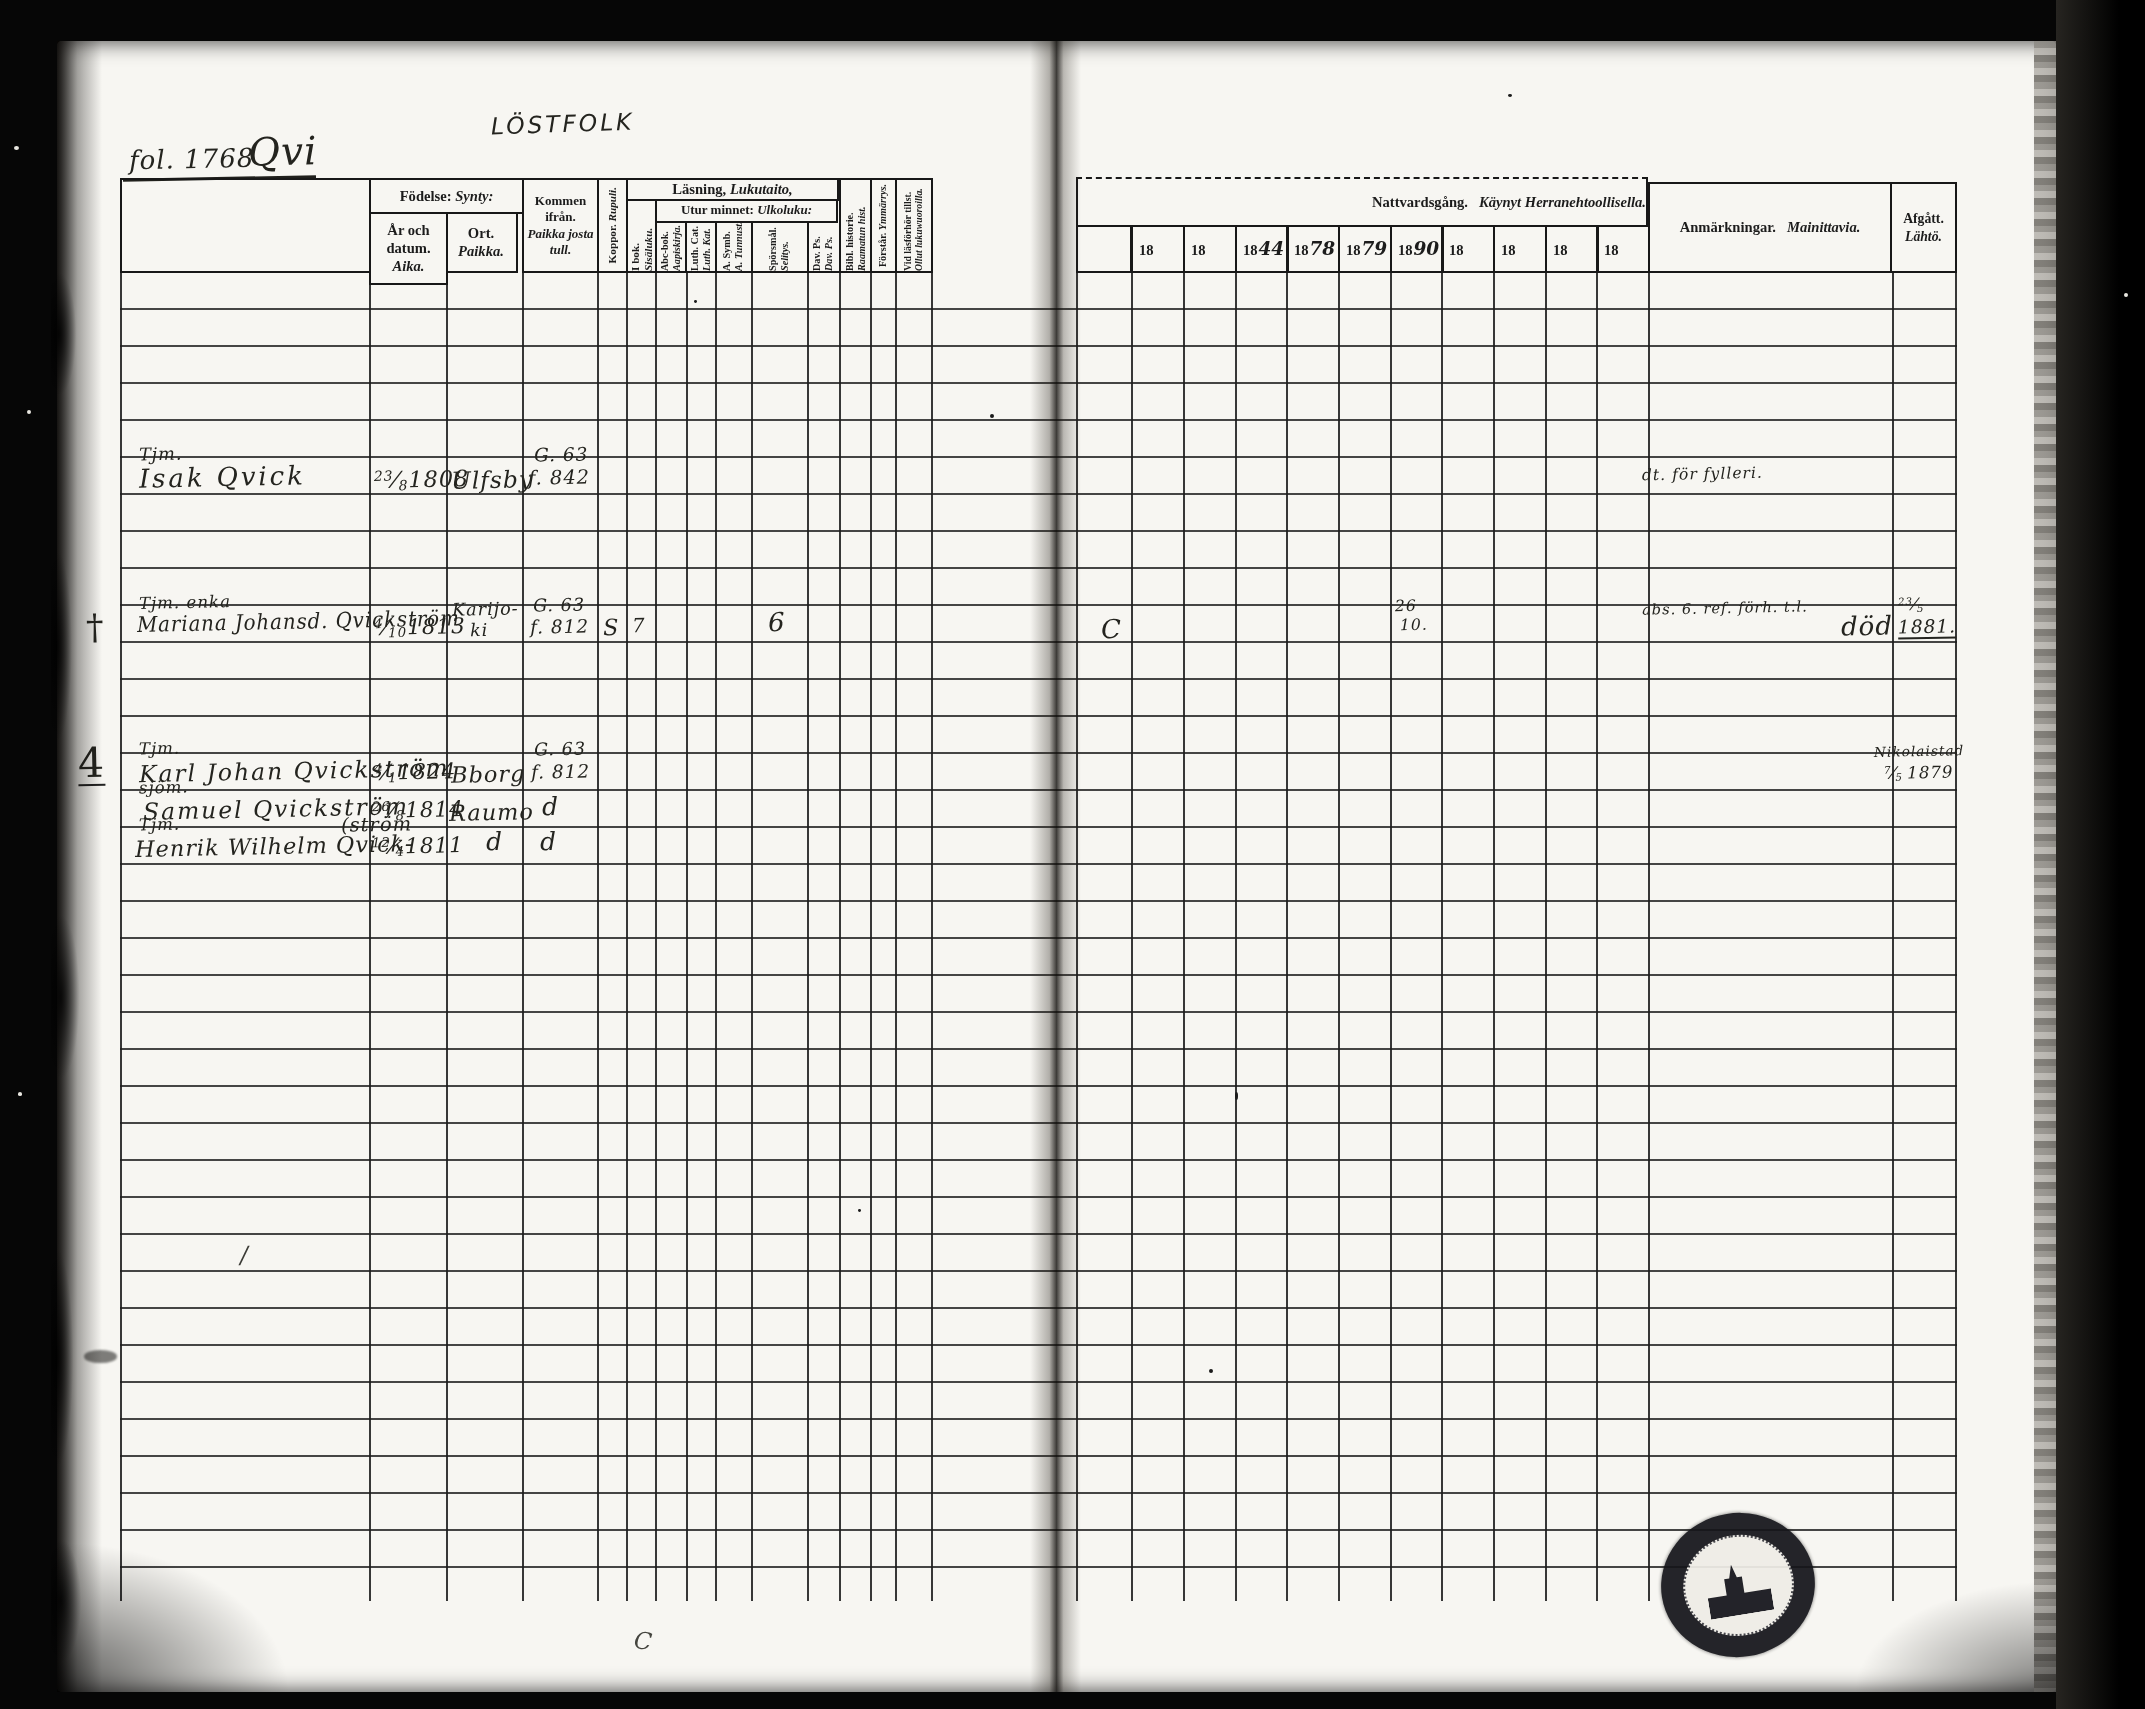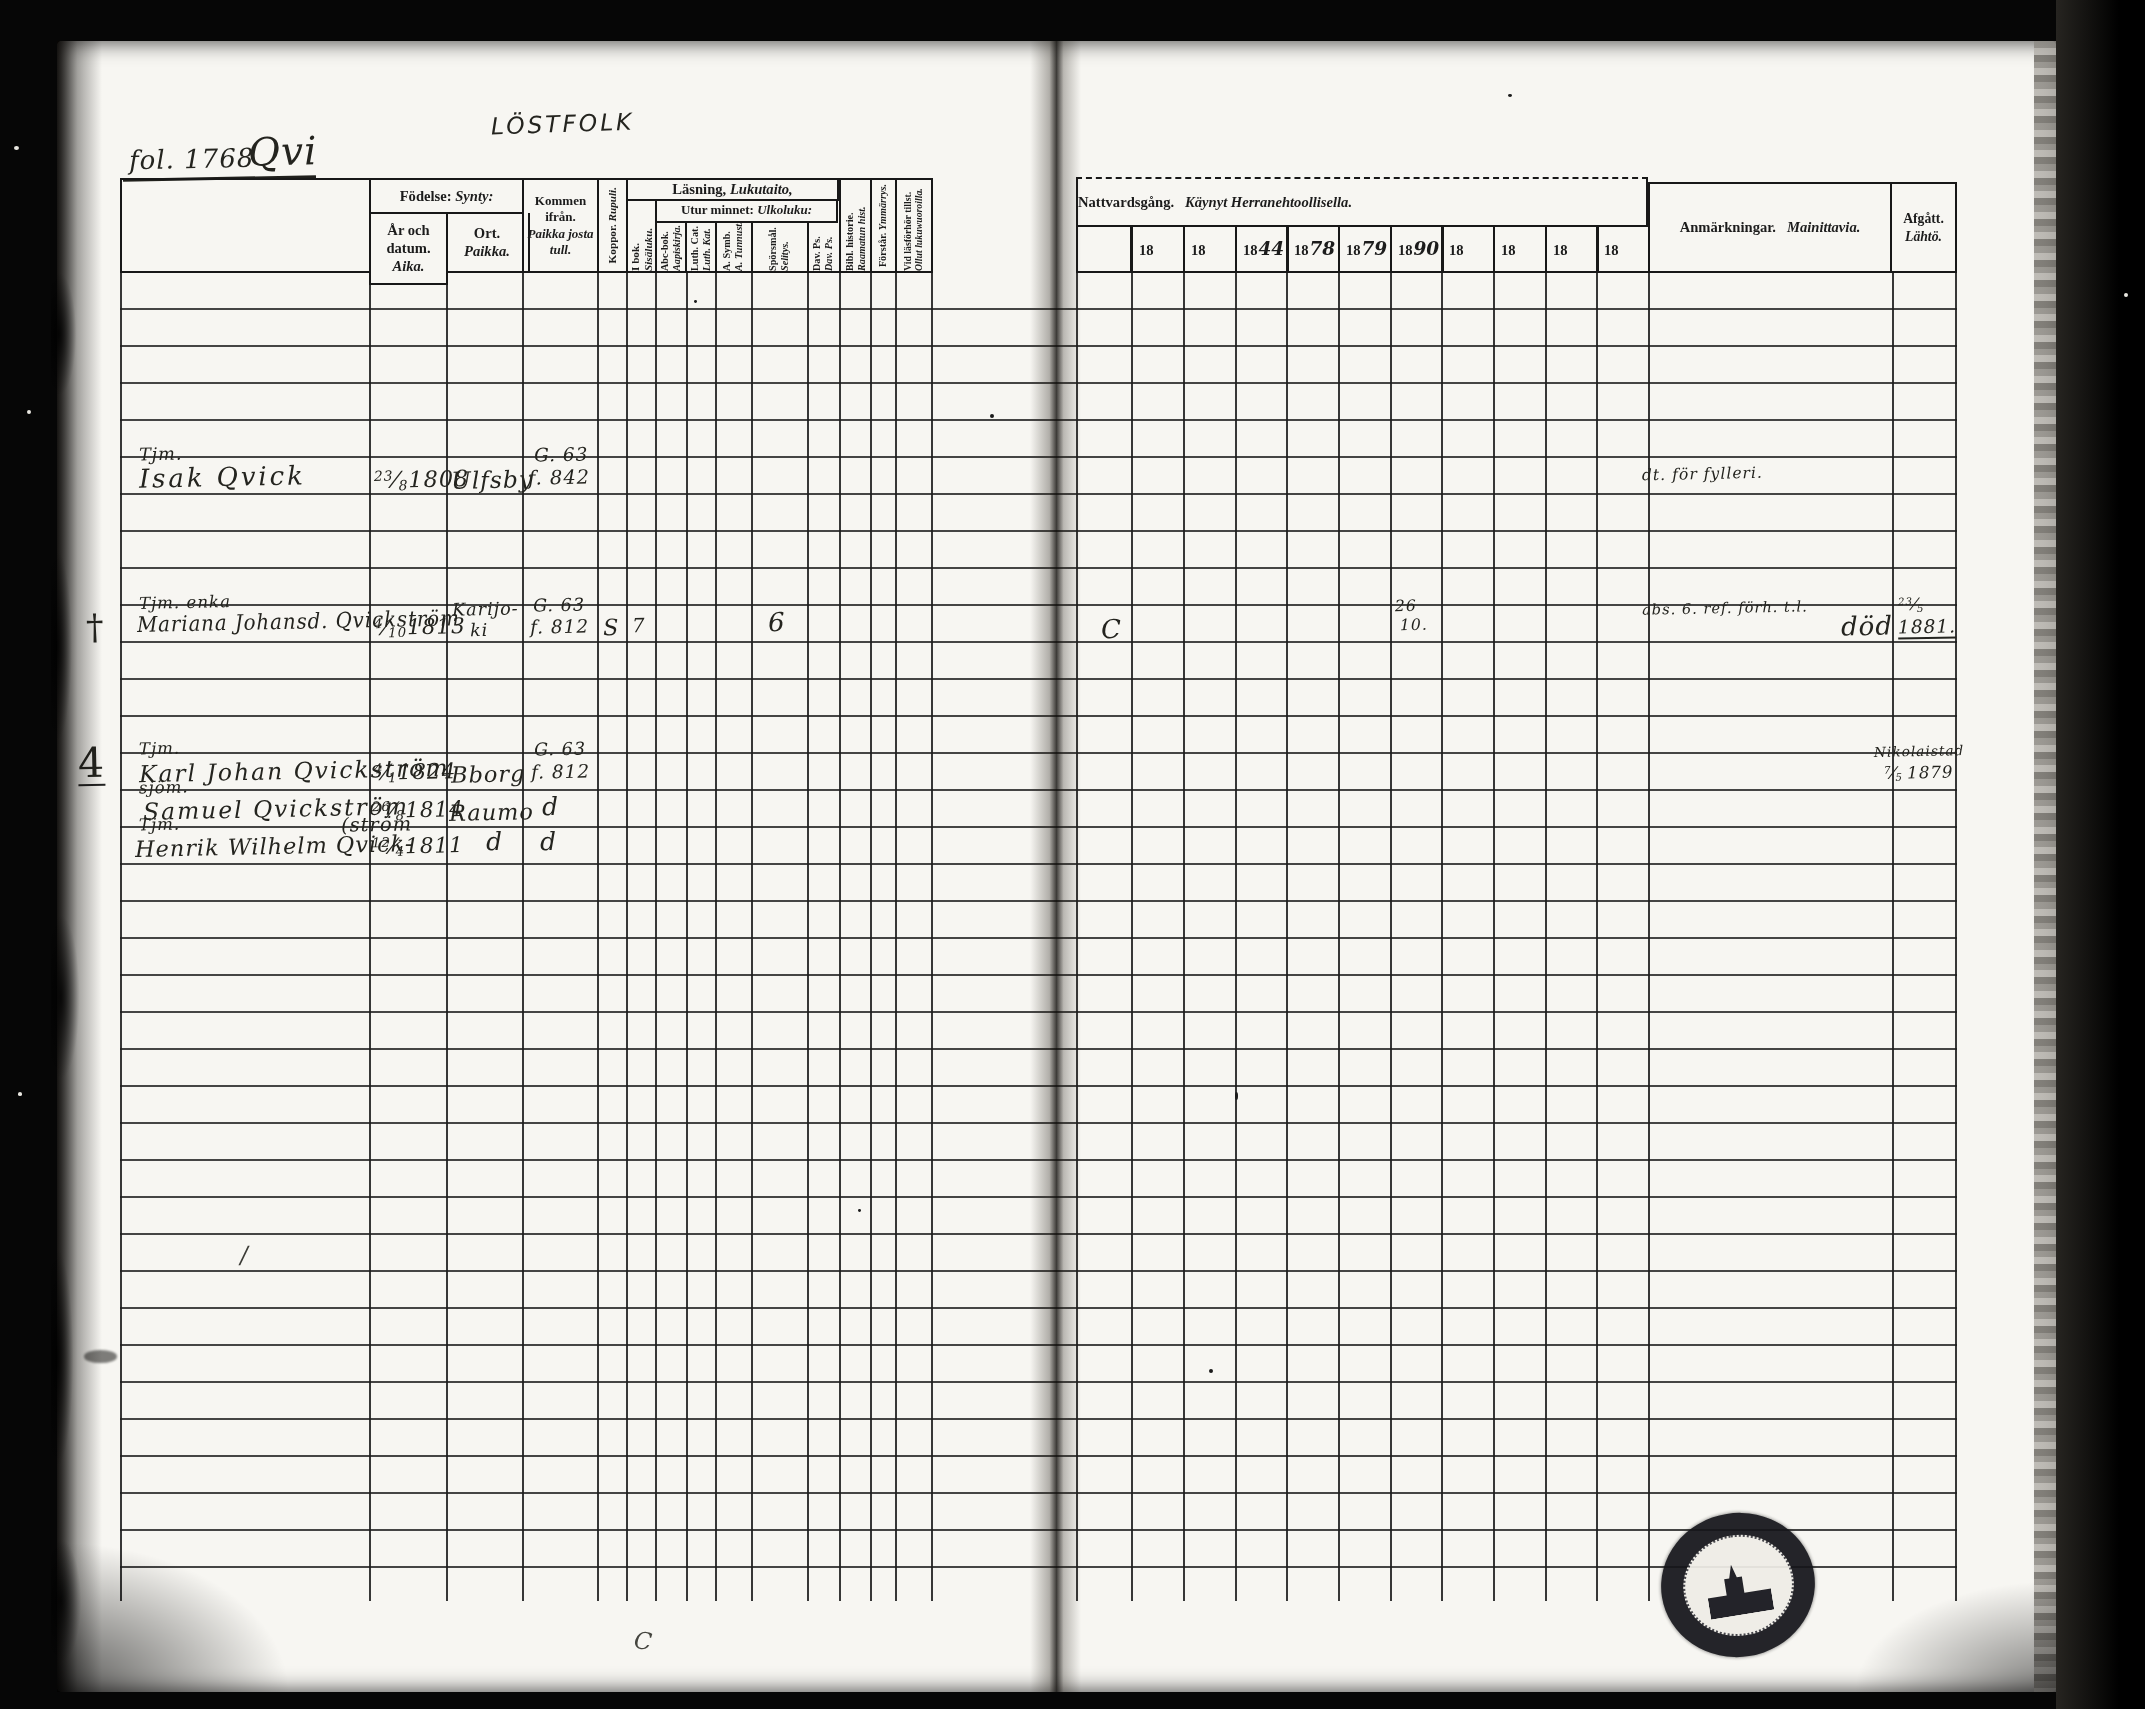--- a/index.html
+++ b/index.html
@@ -105,21 +105,21 @@
 <div class="box" style="left:120px;top:178px;width:251px;height:95px;"></div>
 
 <div class="box phead" style="left:369px;top:178px;width:155px;height:36px;">
   <span style="line-height:32px;"><b>Födelse:</b>
   <i class="fi">Synty:</i></span>
 </div>
 <div class="box phead notop" style="left:369px;top:213px;width:79px;height:72px;display:flex;align-items:center;justify-content:center;">
   <span><b>År och datum.</b><br>
   <i class="fi">Aika.</i></span>
 </div>
-<div class="box phead notop noleft" style="left:446px;top:213px;width:84px;height:60px;display:flex;align-items:center;justify-content:center;">
+<div class="box phead notop noleft" style="left:446px;top:213px;width:72px;height:60px;display:flex;align-items:center;justify-content:center;">
   <span><b>Ort.</b><br>
   <i class="fi">Paikka.</i></span>
 </div>
 <div class="box phead" style="left:522px;top:178px;width:77px;height:95px;display:flex;align-items:center;justify-content:center;font-size:13px;">
   <span><b>Kommen ifrån.</b><br>
   <i class="fi">Paikka josta tull.</i></span>
 </div>
 
 <div class="box rot" style="left:597px;top:178px;width:31px;height:95px;">
   <span class="rtxt"><b>Koppor.</b> <i class="fi">Rupuli.</i></span>
@@ -158,21 +158,21 @@
 <div class="box rot" style="left:839px;top:178px;width:33px;height:95px;">
   <span class="rtxt" style="font-size:10.2px;"><b>Bibl. historie.</b> <i class="fi">Raamatun hist.</i></span>
 </div>
 <div class="box rot noleft" style="left:870px;top:178px;width:27px;height:95px;">
   <span class="rtxt" style="font-size:10.2px;"><b>Förstår.</b> <i class="fi">Ymmärrys.</i></span>
 </div>
 <div class="box rot noleft" style="left:895px;top:178px;width:38px;height:95px;">
   <span class="rtxt" style="font-size:9.8px;"><b>Vid läsförhör tillst.</b> <i class="fi">Ollut lukuwuoroilla.</i></span>
 </div>
 
-<div class="box phead" style="left:1076px;top:177px;width:572px;height:50px;border-top-style:dashed;display:flex;align-items:center;justify-content:flex-start;font-size:14.6px;">
+<div class="box phead" style="left:1076px;top:177px;width:572px;height:50px;border-top-style:dashed;display:flex;align-items:center;justify-content:flex-end;font-size:14.6px;">
   <span><b>Nattvardsgång.</b>&nbsp;&nbsp;
   <i class="fi" style="font-weight:bold;">Käynyt Herranehtoollisella.</i></span>
 </div>
 <div class="box notop" style="left:1076px;top:226px;width:56px;height:47px;"></div>
 <div id="year-cells">
 
   <div class="box phead notop yearcell" style="left:1131px;">
       <span class="yr"><b>18</b><span class="hwyr"></span></span>
     </div>
   <div class="box phead notop yearcell" style="left:1183px;">

